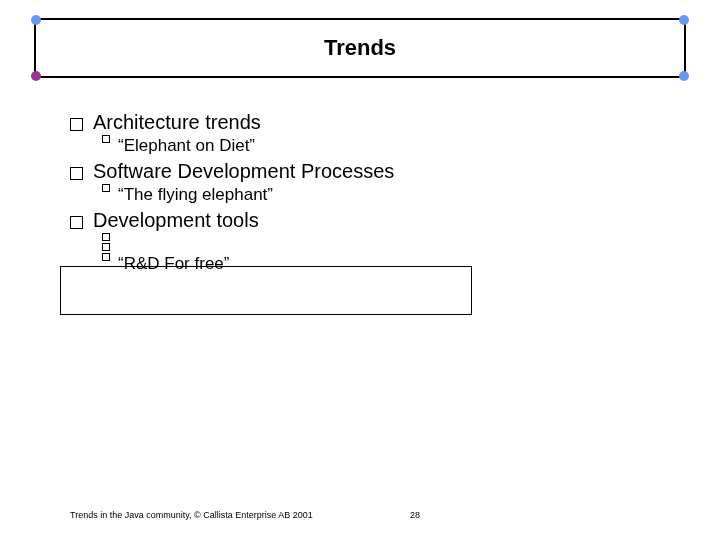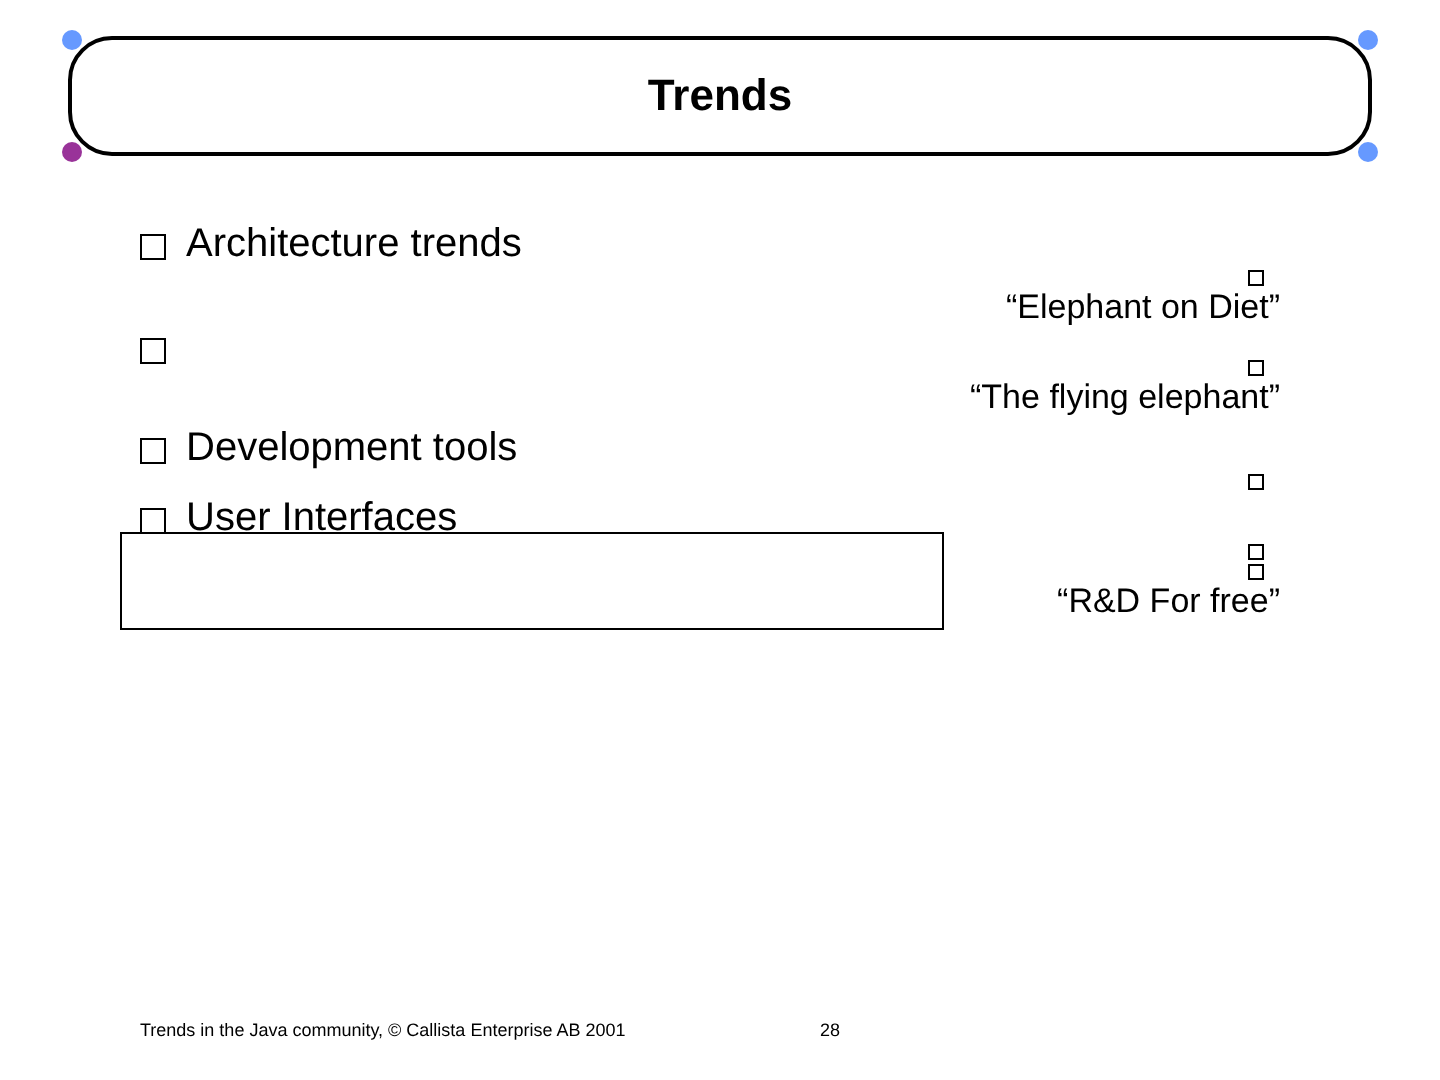--- a/index.html
+++ b/index.html
@@ -18,21 +18,21 @@
     position: relative;
     box-sizing: border-box;
   }
   .title-box {
     position: absolute;
     top: 18px;
     left: 34px;
     width: 652px;
     height: 60px;
     border: 2px solid #000;
-    border-radius: 22px;
+    border-radius: 0;
     box-sizing: border-box;
     display: flex;
     align-items: center;
     justify-content: center;
   }
   .title-text {
     font-weight: bold;
     font-size: 22px;
   }
   .corner-dot {
@@ -69,22 +69,21 @@
     position: relative;
     top: 2px;
   }
   .main-text {
     font-size: 20px;
     line-height: 1.25;
   }
   .sub-line {
     margin-left: 32px;
     display: flex;
-    align-items: flex-end;
-    flex-direction: column;
+    align-items: flex-start;
   }
   .bullet-sub {
     display: inline-block;
     width: 6px;
     height: 6px;
     border: 1.2px solid #000;
     margin-right: 8px;
     flex: 0 0 auto;
     position: relative;
     top: 0px;
@@ -138,42 +137,39 @@
       </div>
       <div class="sub-line">
         <span class="bullet-sub"></span>
         <span class="sub-text">“Elephant on Diet”</span>
       </div>
     </div>
 
     <div class="item">
       <div class="main-line">
         <span class="bullet-square"></span>
+        <span class="main-text">Software Development Processes</span>
       </div>
       <div class="sub-line">
         <span class="bullet-sub"></span>
         <span class="sub-text">“The flying elephant”</span>
       </div>
     </div>
 
     <div class="item">
       <div class="main-line">
         <span class="bullet-square"></span>
         <span class="main-text">Development tools</span>
       </div>
       <div class="sub-line">
         <span class="bullet-sub"></span>
       </div>
     </div>
 
     <div class="item">
-      <div class="main-line">
-        <span class="bullet-square"></span>
-        <span class="main-text">User Interfaces</span>
-      </div>
       <div class="sub-line">
         <span class="bullet-sub"></span>
       </div>
     </div>
 
     <div class="item">
       <div class="sub-line">
         <span class="bullet-sub"></span>
         <span class="sub-text">“R&amp;D For free”</span>
       </div>

